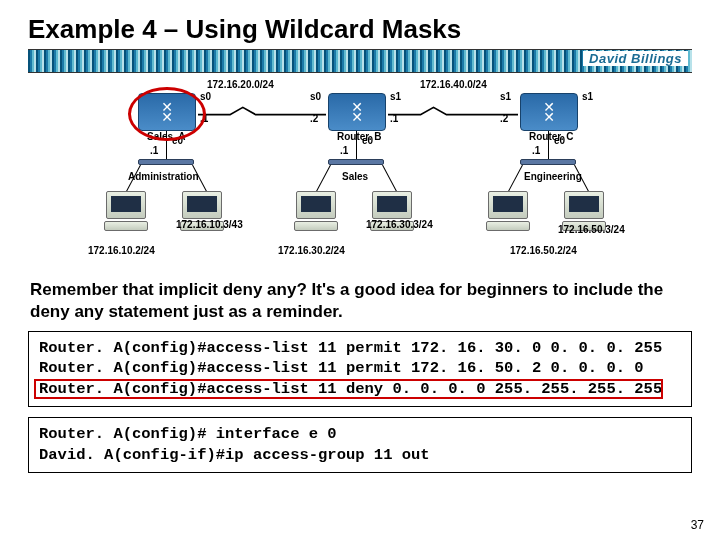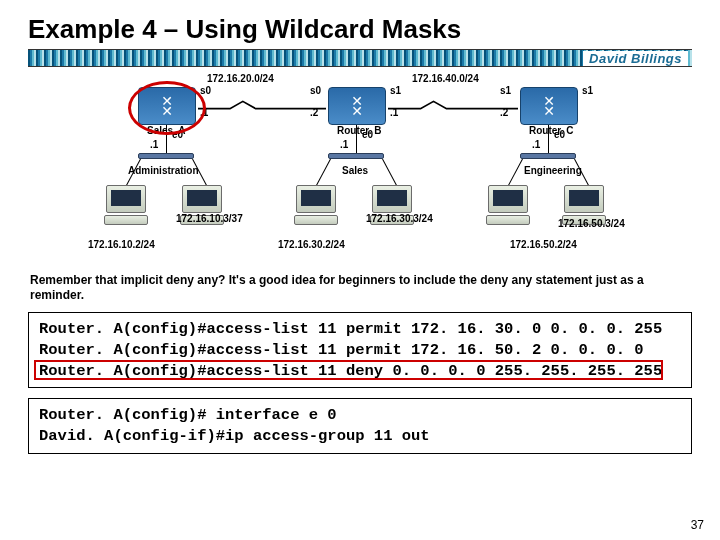--- a/index.html
+++ b/index.html
@@ -1,57 +1,57 @@
 <!DOCTYPE html>
 <html><head>
 <meta charset="utf-8">
 <style>
   * { box-sizing: border-box; margin: 0; padding: 0; }
   html, body { width: 720px; height: 540px; font-family: Arial, Helvetica, sans-serif; background: #fff; color: #000; }
   .slide { position: relative; width: 720px; height: 540px; padding: 10px 28px 6px 28px; display: flex; flex-direction: column; }
   .title { font-size: 26px; font-weight: bold; margin: 4px 0 2px 0; }
-  .banner { position: relative; height: 18px; margin: 2px 0 6px 0; background: repeating-linear-gradient(90deg,#06527a 0 2px,#1b7aa8 2px 4px,#5fbad0 4px 6px,#b8e2ea 6px 8px); border-top: 1px solid #333; border-bottom: 1px solid #333; }
+  .banner { position: relative; height: 24px; margin: 2px 0 6px 0; background: repeating-linear-gradient(90deg,#06527a 0 2px,#1b7aa8 2px 4px,#5fbad0 4px 6px,#b8e2ea 6px 8px); border-top: 1px solid #333; border-bottom: 1px solid #333; }
   .banner-name { position: absolute; right: 4px; top: 1px; background: #fff; padding: 0 6px; color: #1b6c94; font-weight: bold; font-style: italic; font-size: 13px; letter-spacing: .5px; }
   .diagram { position: relative; width: 560px; height: 188px; margin: 0 auto 6px auto; }
   .dlbl { position: absolute; font-size: 10px; font-weight: bold; white-space: nowrap; }
   .router { position: absolute; width: 58px; height: 38px; background: linear-gradient(#2a6aa8,#4a8cc8); border: 1px solid #17426b; border-radius: 4px; display: flex; align-items: center; justify-content: center; }
   .router .arrows { color: #fff; font-size: 14px; line-height: 10px; text-align: center; }
   .rname { position: absolute; font-size: 10px; font-weight: bold; background: #fff; padding: 0 1px; }
   .pc { position: absolute; width: 48px; height: 46px; }
   .pc .mon { width: 40px; height: 28px; margin: 0 auto; background: linear-gradient(#e9efe3,#c4ccbe); border: 1px solid #6b6b6b; border-radius: 2px; position: relative; }
   .pc .mon::after { content:""; position:absolute; left:4px; top:4px; right:4px; bottom:6px; background:#1f2f45; }
   .pc .base { width: 44px; height: 10px; margin: 2px auto 0 auto; background: linear-gradient(#e9efe3,#c4ccbe); border: 1px solid #6b6b6b; border-radius: 2px; }
   .line { position: absolute; background:#000; height:1px; }
   .vline { position:absolute; background:#000; width:1px; }
   .zig { position:absolute; height:12px; }
   .zig svg { width:100%; height:100%; display:block; }
   .subhub { position:absolute; width:56px; height:6px; background:#5a77a3; border:1px solid #2b3e5a; border-radius:2px; }
   .circle-anno { position:absolute; border:3px solid #c00; border-radius:50%; width:78px; height:54px; background:transparent; }
-  .remember { font-size: 12px; font-weight: bold; margin: 6px 2px 8px 2px; line-height: 1.28; }
+  .remember { font-size: 17px; font-weight: bold; margin: 6px 2px 8px 2px; line-height: 1.28; }
   .codebox { border: 1px solid #000; padding: 6px 10px; font-family: "Courier New", monospace; font-size: 15.5px; line-height: 1.35; margin-bottom: 10px; position: relative; }
   .codebox .line-row span.prompt { font-weight: bold; }
   .codebox .line-row span.cmd { font-weight: bold; }
   .hlbox { position:absolute; border:2px solid #c00; left:5px; right:28px; height:20px; }
   .pagenum { position: absolute; right: 16px; bottom: 8px; font-size: 12px; }
 </style>
 </head>
 <body>
 
 <div class="slide">
 
   <div class="title">Example 4 – Using Wildcard Masks</div>
 
   <div class="banner">
     <span class="banner-name">David Billings</span>
   </div>
 
   <div class="diagram">
 
     <div class="dlbl" style="left:116px; top:0;margin-left:11px;">172.16.20.0/24</div>
-    <div class="dlbl" style="left:332px; top:0;">172.16.40.0/24</div>
+    <div class="dlbl" style="left:340px; top:0;">172.16.40.0/24</div>
 
     <div class="router" style="left:58px; top:14px;">
         <div class="arrows">✕<br>✕</div>
       </div>
     <div class="rname" style="left:66px; top:52px;">Sales. A</div>
 
     <div class="router" style="left:248px; top:14px;">
         <div class="arrows">✕<br>✕</div>
       </div>
     <div class="rname" style="left:256px; top:52px;">Router. B</div>
@@ -128,21 +128,21 @@
     <div class="pc" style="left:404px; top:112px;">
         <div class="mon"></div>
         <div class="base"></div>
       </div>
     <div class="pc" style="left:480px; top:112px;">
         <div class="mon"></div>
         <div class="base"></div>
       </div>
 
     <div class="dlbl" style="left:8px;  top:166px;">172.16.10.2/24</div>
-    <div class="dlbl" style="left:96px; top:140px;">172.16.10.3/37</div>
+    <div class="dlbl" style="left:96px; top:140px;">172.16.10.3/43</div>
     <div class="dlbl" style="left:198px;top:166px;">172.16.30.2/24</div>
     <div class="dlbl" style="left:286px;top:140px;">172.16.30.3/24</div>
     <div class="dlbl" style="left:390px;top:166px;margin-left:40px;">172.16.50.2/24</div>
     <div class="dlbl" style="left:478px;top:145px;">172.16.50.3/24</div>
 
     <div class="circle-anno" style="left:48px; top:8px;"></div>
   </div>
 
   <div class="remember">Remember that implicit deny any? It's a good idea for beginners to include the deny any statement just as a reminder.</div>
 

